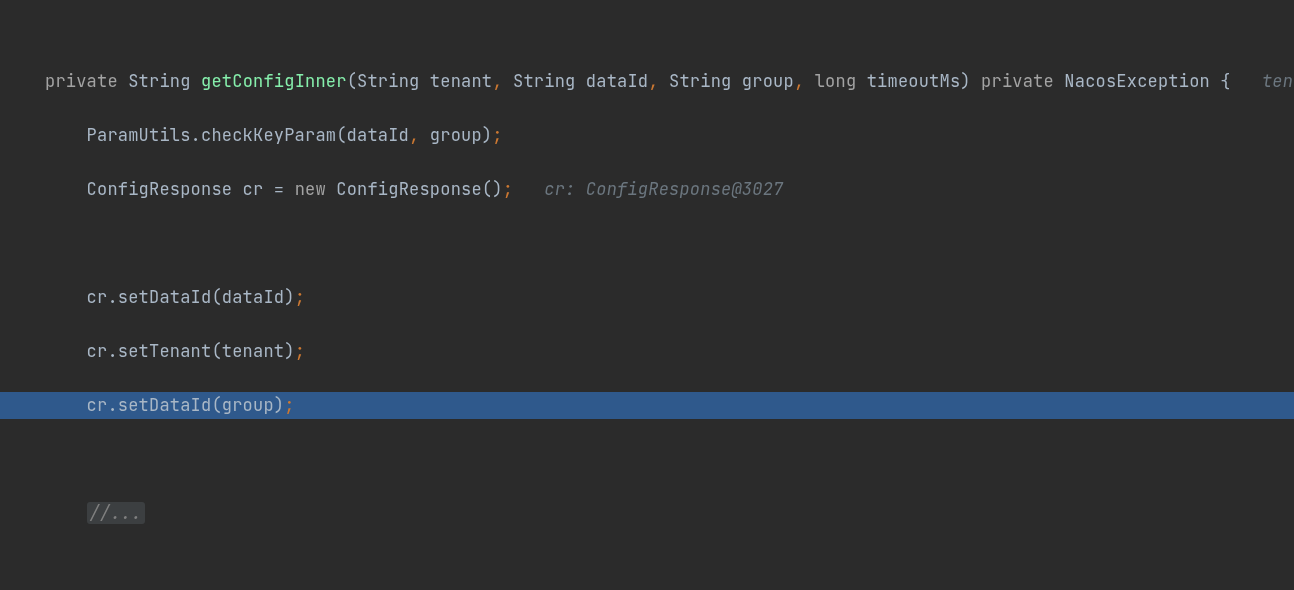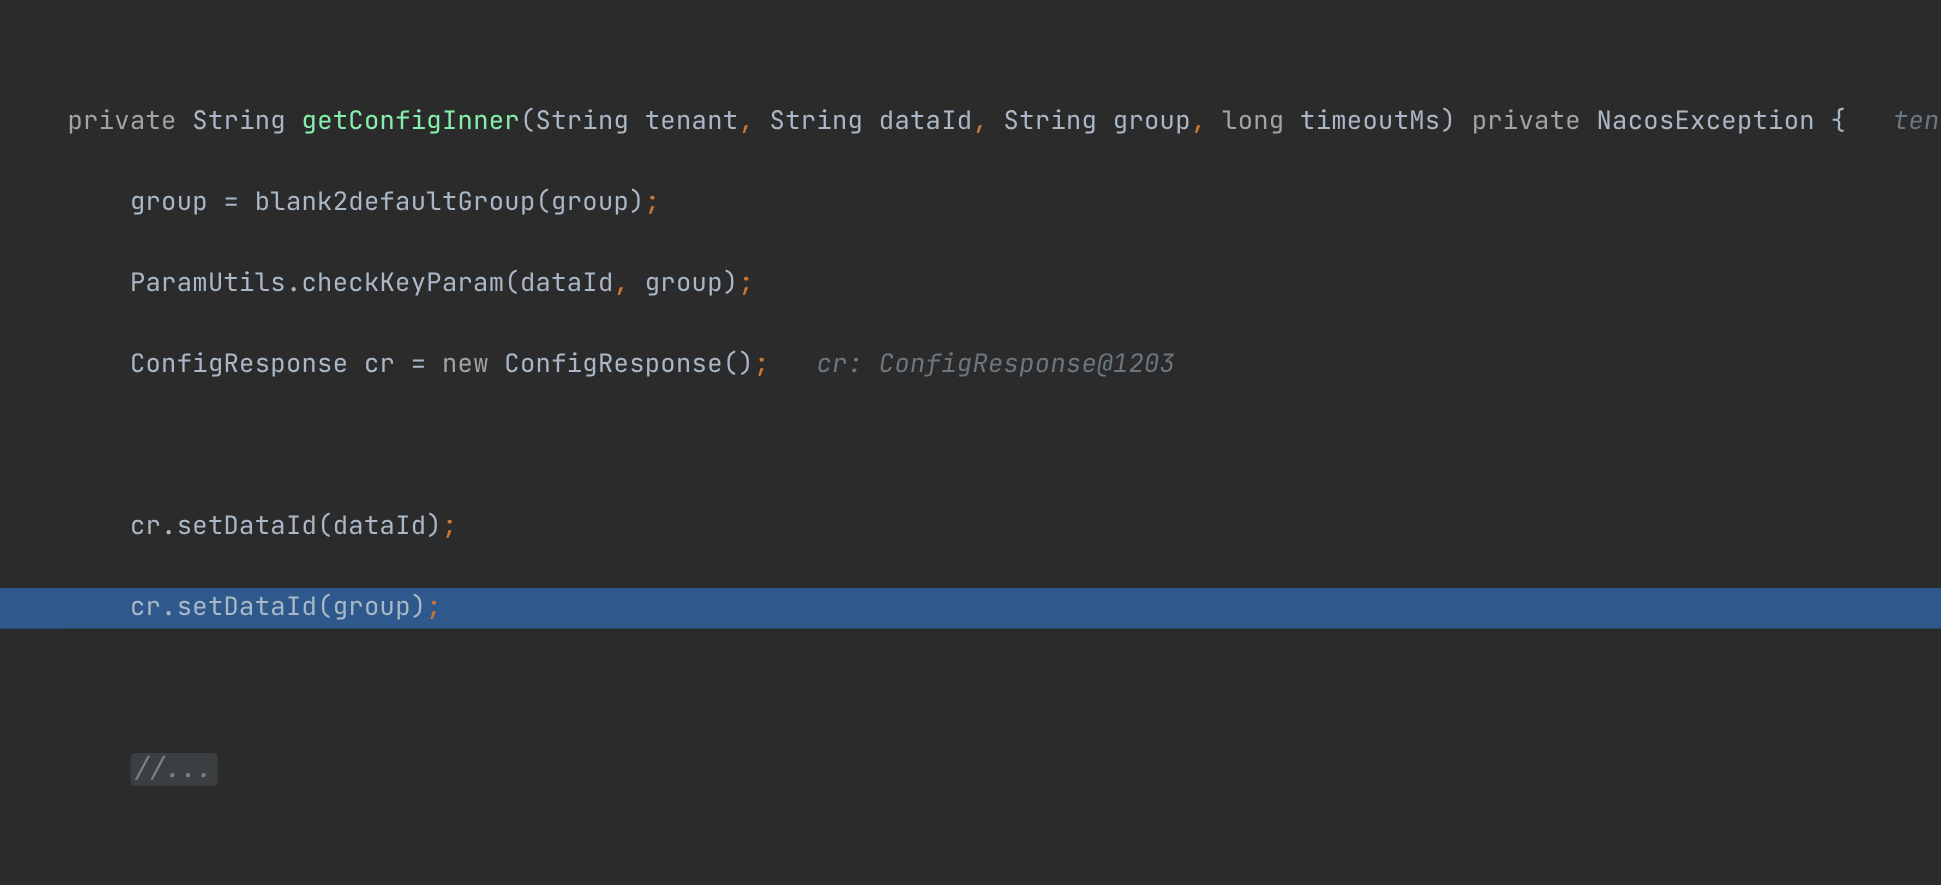--- a/index.html
+++ b/index.html
@@ -21,25 +21,25 @@
 <body>
 
 <div class="gutter">
     <div class="hl"></div>
   </div>
 <div class="hl-line"></div>
 
 <div class="editor">
 <div class="code">
 <div class="line"><span class="kw">private</span> <span>String</span> <span class="mname">getConfigInner</span>(<span>String tenant</span><span class="semi">,</span> String dataId<span class="semi">,</span> String group<span class="semi">,</span> <span class="kw">long</span> timeoutMs) <span class="kw">private</span> <span>NacosException</span> {   <span class="hint">tenant: "</span></div>
-<div class="line">    group = <span>blank2defaultGroup</span>(group)<span class="semi">;</span></div>
 <div class="line">    <span>ParamUtils</span>.<span class="italic">checkKeyParam</span>(dataId<span class="semi">,</span> group)<span class="semi">;</span></div>
-<div class="line">    <span>ConfigResponse</span> cr = <span class="kw">new</span> <span>ConfigResponse</span>()<span class="semi">;</span>   <span class="hint">cr: ConfigResponse@1203</span></div>
+<div class="line">    <span>ConfigResponse</span> cr = <span class="kw">new</span> <span>ConfigResponse</span>()<span class="semi">;</span>   <span class="hint">cr: ConfigResponse@3027</span></div>
 <div class="line"></div>
 <div class="line">    cr.<span>setDataId</span>(dataId)<span class="semi">;</span></div>
+<div class="line">    cr.<span>setTenant</span>(tenant)<span class="semi">;</span></div>
 <div class="line">    cr.<span>setDataId</span>(group)<span class="semi">;</span></div>
 <div class="line"></div>
 <div class="line">    <span class="folded-bg comment">//...</span></div>
 
 
 
 
 
 
 

